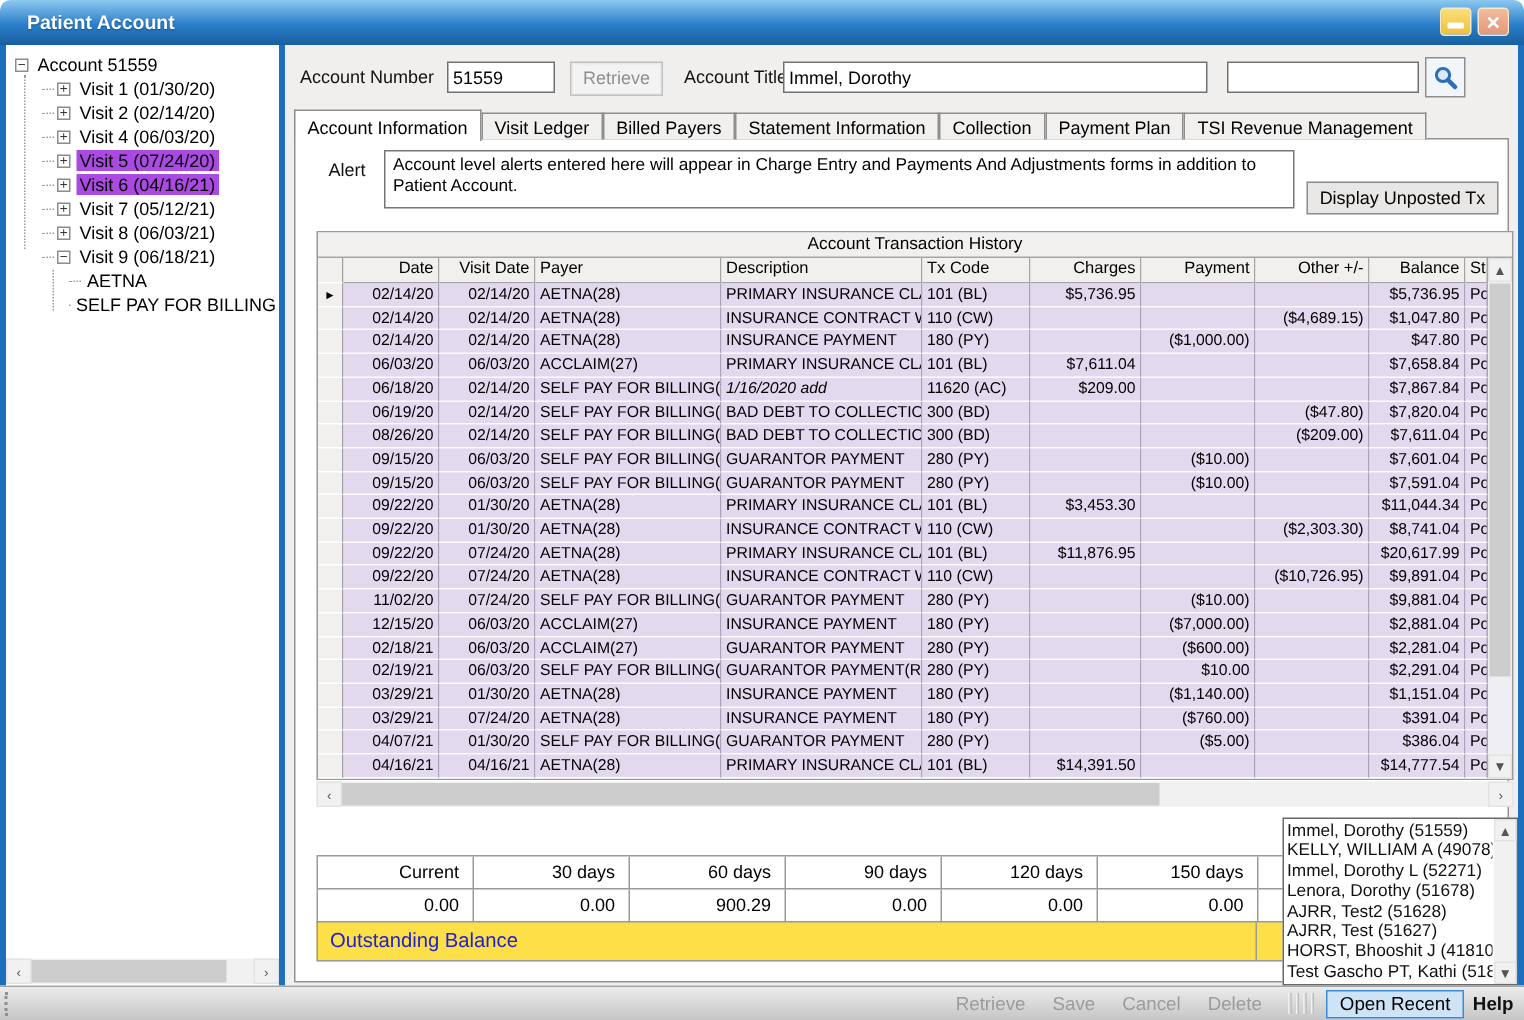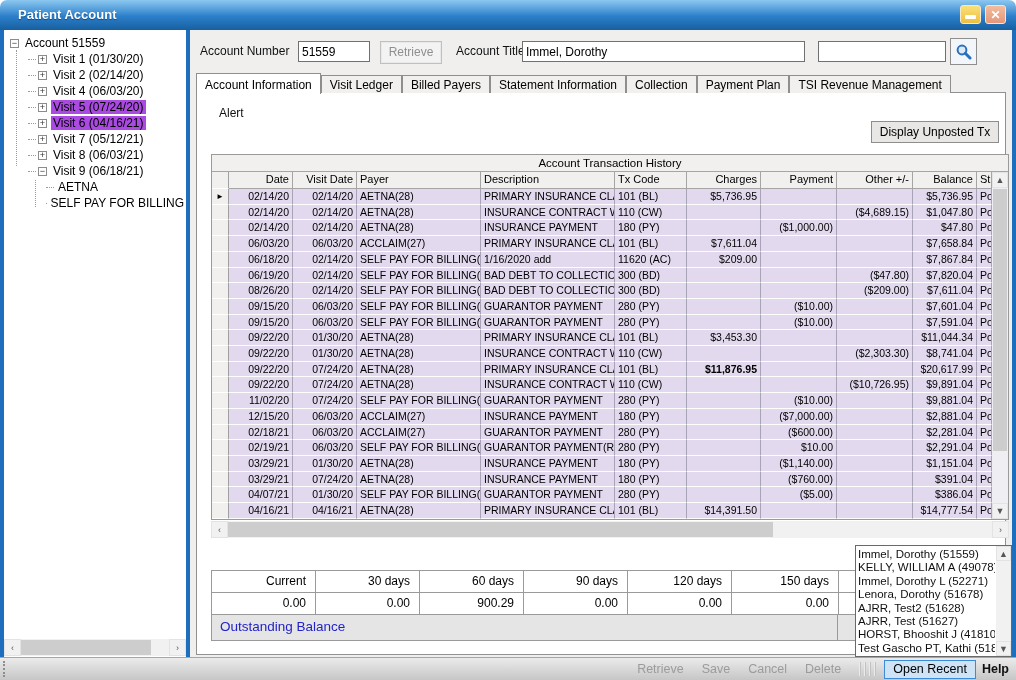--- a/index.html
+++ b/index.html
@@ -70,21 +70,21 @@
   .tx-hscroll { position:absolute; left:14px; top:428px; width:798px; height:17px; background:#f1f1f1; display:flex; align-items:center; }
   .tx-hscroll .spacer { flex:1; }
 
   
   .delinq-title { position:absolute; left:14px; top:453px; width:798px; height:21px; border:1px solid #9a9a9a; background:#fff; font-size:12px; line-height:19px; padding-left:7px; }
   .delinq-table { position:absolute; left:14px; top:477px; width:798px; border:1px solid #9a9a9a; background:#fff; }
   .dq-row { display:flex; }
   .dq-cell { border-right:1px solid #9a9a9a; height:22px; font-size:12px; line-height:21px; text-align:right; padding-right:9px; overflow:hidden; white-space:nowrap; }
   .dq-cell:last-child { border-right:none; }
   .dq-head .dq-cell { border-bottom:1px solid #9a9a9a; }
-  .outstanding { position:absolute; left:14px; top:521px; width:798px; height:27px; border:1px solid #9a9a9a; background:#e5e5e5; }
+  .outstanding { position:absolute; left:14px; top:521px; width:798px; height:27px; border:1px solid #9a9a9a; background:#fde047; }
   .outstanding .txt { position:absolute; left:8px; top:4px; color:#2222cc; font-size:13.5px; }
   .outstanding .divider { position:absolute; left:625px; top:0; width:1px; height:100%; background:#9a9a9a; }
 
   
   .recent-popup { position:absolute; left:855px; top:545px; width:157px; height:112px; background:#fff; border:1px solid #696969; z-index:50; overflow:hidden; }
   .recent-items { position:absolute; left:2px; top:2px; right:16px; }
   .recent-item { font-size:11.5px; line-height:13.4px; white-space:nowrap; overflow:hidden; color:#101010; }
   .recent-scroll { position:absolute; right:0; top:0; width:15px; height:100%; background:#f1f1f1; }
   .recent-scroll .up { position:absolute; top:0; }
   .recent-scroll .down { position:absolute; bottom:0; }
@@ -206,20 +206,21 @@
       <div class="tab">Visit Ledger</div>
       <div class="tab">Billed Payers</div>
       <div class="tab">Statement Information</div>
       <div class="tab">Collection</div>
       <div class="tab">Payment Plan</div>
       <div class="tab">TSI Revenue Management</div>
     </div>
 
   <div class="tab-page">
     <span class="lbl alert-lbl">Alert</span>
+    <div class="alert-box">Account level alerts entered here will appear in Charge Entry and Payments And Adjustments forms in addition to Patient Account.</div>
     <div class="btn-unposted">Display Unposted Tx</div>
 
     <div class="tx-table">
       <div class="tx-title">Account Transaction History</div>
       <div class="tx-head" id="tx-head">
           <div class="cell sel" style="width: 17px;"></div>
           <div class="cell a-r" style="width: 64px;">Date</div>
           <div class="cell a-r" style="width: 64px;">Visit Date</div>
           <div class="cell a-l" style="width: 124px;">Payer</div>
           <div class="cell a-l" style="width: 134px;">Description</div>
@@ -281,21 +282,21 @@
             <div class="cell a-r" style="width: 76px;"></div>
             <div class="cell a-r" style="width: 76px;"></div>
             <div class="cell a-r" style="width: 64px;">$7,658.84</div>
             <div class="cell a-l" style="width: 15px;">Po</div>
           </div>
           <div class="tx-row">
             <div class="cell sel" style="width: 17px;"></div>
             <div class="cell a-r" style="width: 64px;">06/18/20</div>
             <div class="cell a-r" style="width: 64px;">02/14/20</div>
             <div class="cell a-l" style="width: 124px;">SELF PAY FOR BILLING(</div>
-            <div class="cell a-l" style="width: 134px;">1/16/2020 add</div>
+            <div class="cell a-l" style="width: 134px; font-style: italic;">1/16/2020 add</div>
             <div class="cell a-l" style="width: 72px;">11620 (AC)</div>
             <div class="cell a-r" style="width: 74px;">$209.00</div>
             <div class="cell a-r" style="width: 76px;"></div>
             <div class="cell a-r" style="width: 76px;"></div>
             <div class="cell a-r" style="width: 64px;">$7,867.84</div>
             <div class="cell a-l" style="width: 15px;">Po</div>
           </div>
           <div class="tx-row">
             <div class="cell sel" style="width: 17px;"></div>
             <div class="cell a-r" style="width: 64px;">06/19/20</div>
@@ -374,21 +375,21 @@
             <div class="cell a-r" style="width: 64px;">$8,741.04</div>
             <div class="cell a-l" style="width: 15px;">Po</div>
           </div>
           <div class="tx-row">
             <div class="cell sel" style="width: 17px;"></div>
             <div class="cell a-r" style="width: 64px;">09/22/20</div>
             <div class="cell a-r" style="width: 64px;">07/24/20</div>
             <div class="cell a-l" style="width: 124px;">AETNA(28)</div>
             <div class="cell a-l" style="width: 134px;">PRIMARY INSURANCE CLA</div>
             <div class="cell a-l" style="width: 72px;">101 (BL)</div>
-            <div class="cell a-r" style="width: 74px; font-weight: bold;">$11,876.95</div>
+            <div class="cell a-r" style="width: 74px;">$11,876.95</div>
             <div class="cell a-r" style="width: 76px;"></div>
             <div class="cell a-r" style="width: 76px;"></div>
             <div class="cell a-r" style="width: 64px;">$20,617.99</div>
             <div class="cell a-l" style="width: 15px;">Po</div>
           </div>
           <div class="tx-row">
             <div class="cell sel" style="width: 17px;"></div>
             <div class="cell a-r" style="width: 64px;">09/22/20</div>
             <div class="cell a-r" style="width: 64px;">07/24/20</div>
             <div class="cell a-l" style="width: 124px;">AETNA(28)</div>

